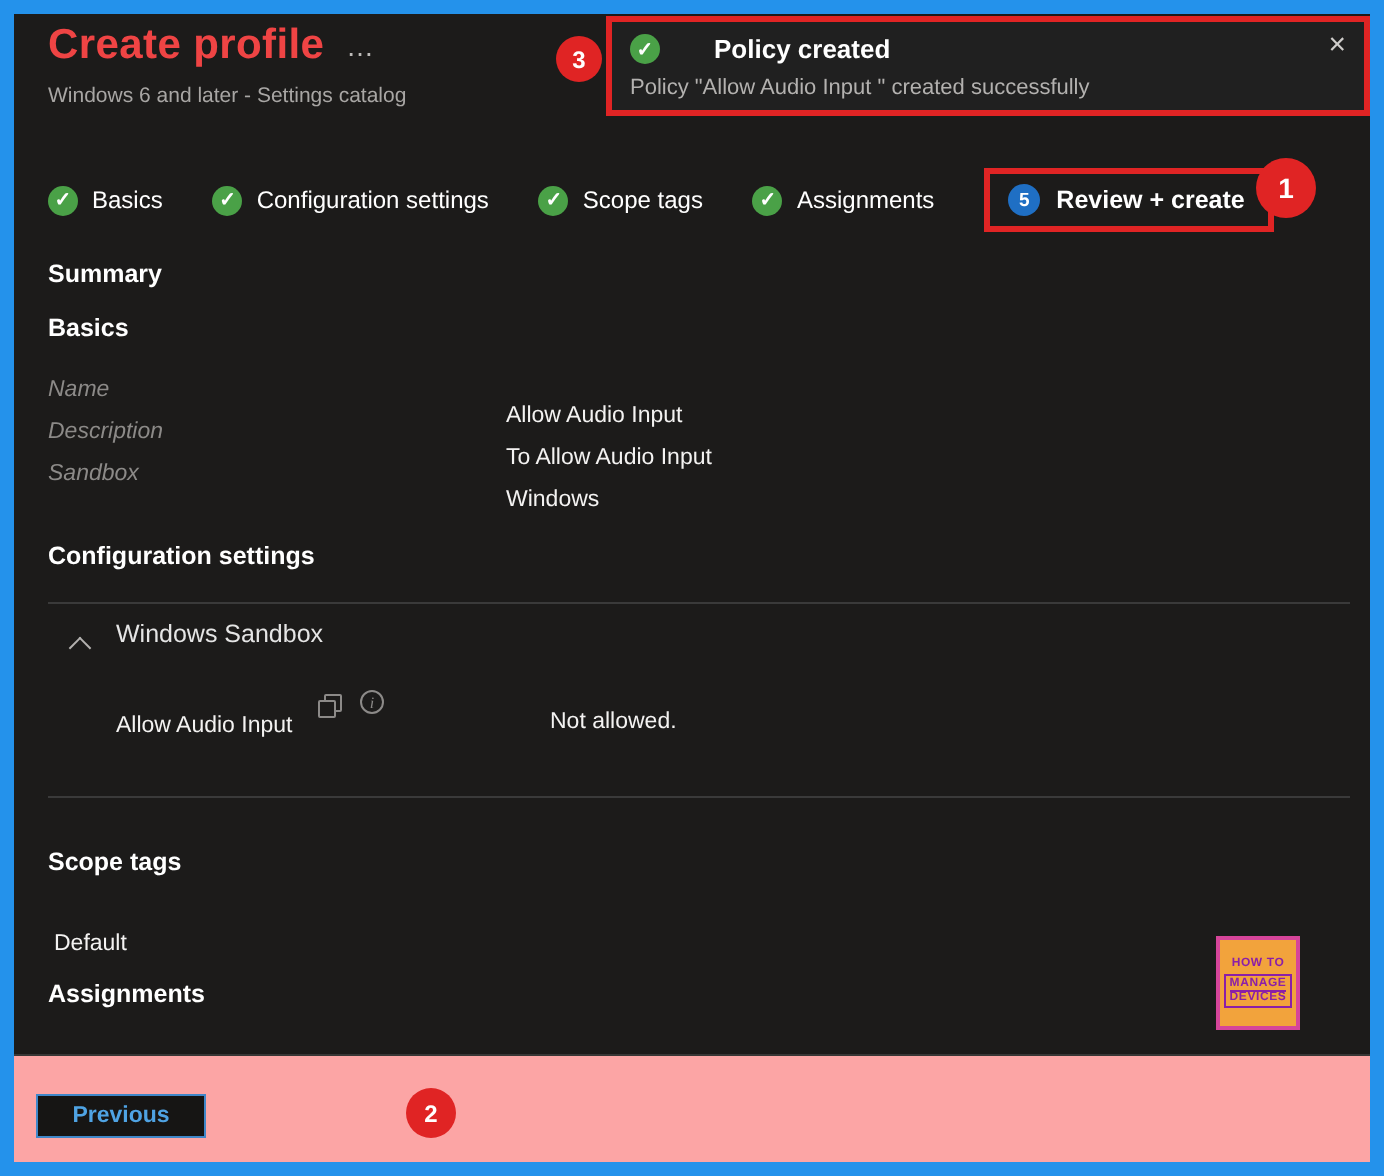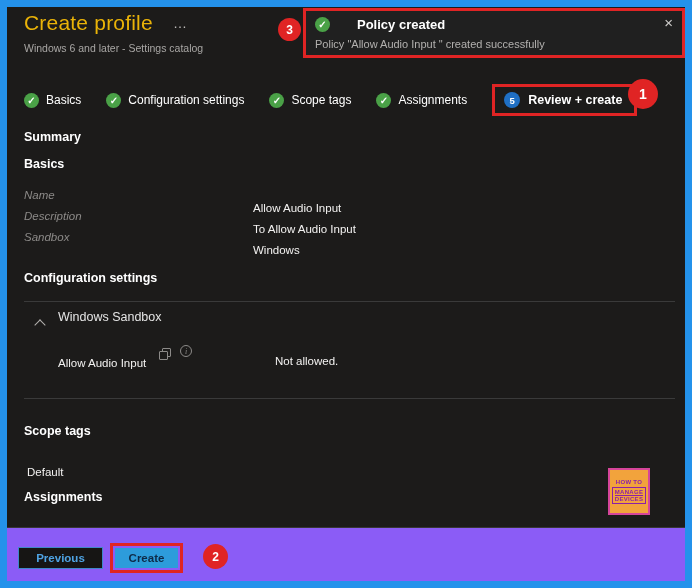--- a/index.html
+++ b/index.html
@@ -6,21 +6,21 @@
   html,body { background:#000; }
   body { font-family:"Liberation Sans", sans-serif; }
 
   .frame {
     position:relative; width:692px; height:588px;
     border:7px solid #2492eb; background:#1c1b1a; overflow:hidden;
   }
   .abs { position:absolute; }
 
   
-  .page-title { left:17px; top:4px; font-size:21px; font-weight:normal; color:#eab308; letter-spacing:.2px; }
+  .page-title { left:17px; top:4px; font-size:21px; font-weight:bold; color:#ef4444; letter-spacing:.2px; }
   .more-icon { left:166px; top:8px; font-size:14px; color:#bdbbb9; cursor:pointer; }
   .page-subtitle { left:17px; top:35px; font-size:10.5px; color:#a8a6a4; }
 
   
   .toast {
     left:296px; top:1px; width:382px; height:50px;
     background:#202020; border:3px solid #e02424;
   }
   .toast-titlerow { position:absolute; left:9px; top:6px; display:flex; align-items:center; gap:8px; }
   .toast-title { font-size:13px; font-weight:bold; color:#ffffff;margin-left:19px; }
@@ -86,21 +86,21 @@
     left:601px; top:461px; width:42px; height:47px;
     background:#f2a33c; border:2px solid #d6459a;
     display:flex; flex-direction:column; align-items:center; justify-content:center; gap:2px;
   }
   .htmd-top { font-size:6px; font-weight:bold; color:#8b1fa8; letter-spacing:.3px; }
   .htmd-box { border:1px solid #8b1fa8; padding:1px 2px; text-align:center; }
   .htmd-box div { font-size:6px; font-weight:bold; color:#8b1fa8; border-bottom:1px solid #8b1fa8; letter-spacing:.3px; }
   .htmd-box div:last-child { border-bottom:none; }
 
   
-  .footer { left:0; top:520px; width:678px; height:54px; background:#8b5cf6; border-top:1px solid #383736; }
+  .footer { left:0; top:520px; width:678px; height:54px; background:#fca5a5; border-top:1px solid #383736; }
   .btn-previous {
     position:absolute; left:11px; top:19px; width:85px; height:22px;
     background:#161514; border:1px solid #3f87c9; color:#4fa3e3;
     font-size:11.5px; font-weight:bold; display:flex; align-items:center; justify-content:center; cursor:pointer;
   }
   .create-wrap { position:absolute; left:103px; top:15px; border:3px solid #e02424; padding:2px; }
   .btn-create {
     width:63px; height:20px; background:#2d9cdb; border:none; color:#0e2a47;
     font-size:11.5px; font-weight:bold; display:flex; align-items:center; justify-content:center; cursor:pointer;
   }
@@ -195,21 +195,18 @@
     <div class="htmd-top">HOW TO</div>
     <div class="htmd-box">
       <div>MANAGE</div>
       <div>DEVICES</div>
     </div>
   </div>
 
   
   <div class="abs footer">
     <div class="btn-previous">Previous</div>
-    <div class="create-wrap">
-      <div class="btn-create">Create</div>
-    </div>
   </div>
 
   
   <div class="abs marker marker-2">2</div>
 
 </div>
 
 </body></html>

